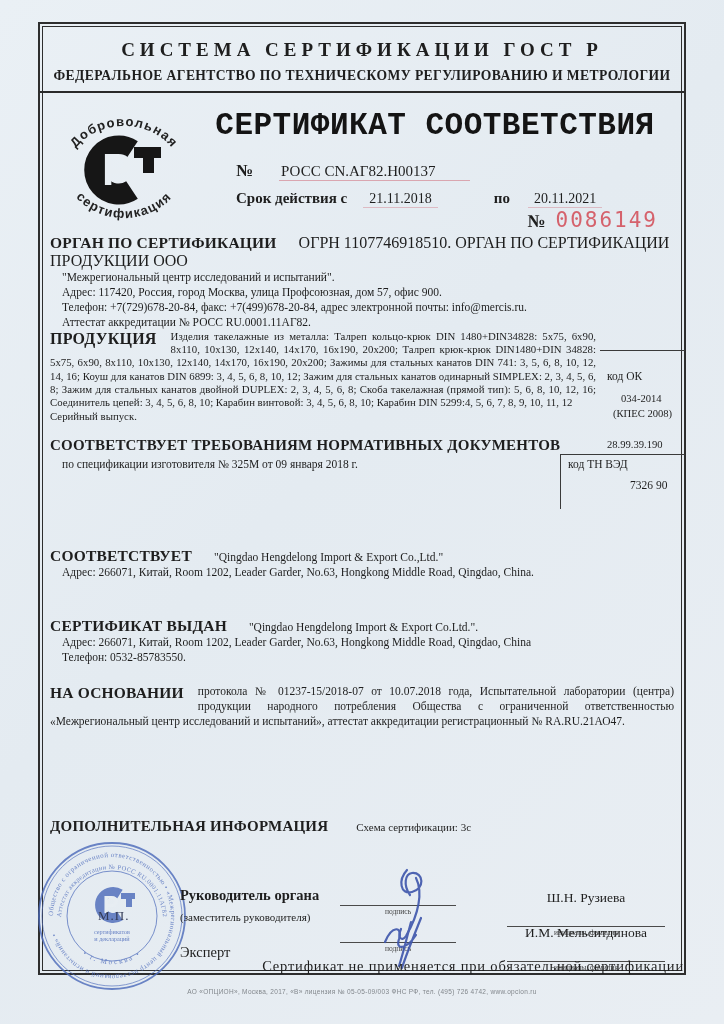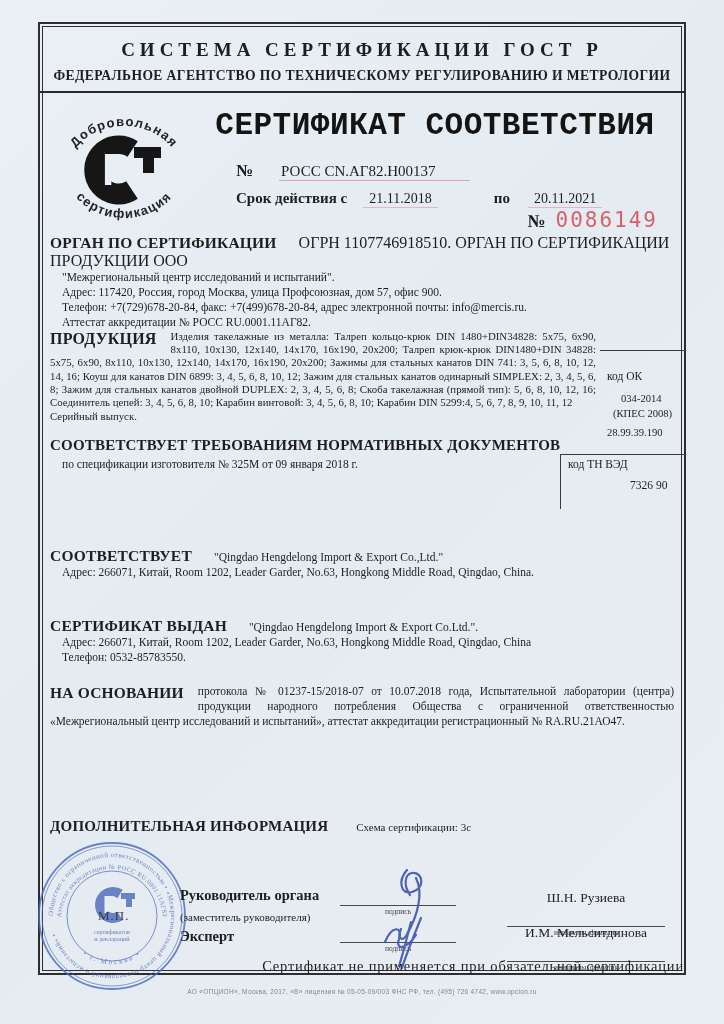--- a/index.html
+++ b/index.html
@@ -44,21 +44,21 @@
   .sec-product{top:306px;width:546px;right:auto}
   .sec-product .h1i{float:left;font-size:16px;margin-right:14px}
   .sec-product .desc{font-size:10.8px;line-height:13.2px;text-align:justify}
   .sec-product .serial{font-size:10.8px;line-height:13.2px;margin-top:1px}
   
   .okbox{position:absolute;left:560px;top:326px;width:85px;border-top:1px solid #3a3a3a;padding-top:19px}
   .okbox .lbl{font-size:11.5px;padding-left:7px}
   .okbox .v{font-size:10.6px}
   .okbox .v1{margin:11px 0 0 21px}
   .okbox .v2{margin:4px 0 0 13px}
-  .okbox .v3{margin:8px 0 0 7px}
+  .okbox .v3{margin:20px 0 0 7px}
   .tnbox{position:absolute;left:520px;top:430px;width:125px;height:55px;border-top:1px solid #3a3a3a;border-left:1px solid #3a3a3a;padding:3px 0 0 7px}
   .tnbox .lbl{font-size:11.5px}
   .tnbox .v{font-size:11.5px;margin:9px 0 0 62px}
   
   .sec-comply{top:413px;width:520px;right:auto}
   .sec-comply .h1i{font-size:15px}
   .sec-comply .spec{font-size:11.5px;margin:4px 0 0 12px}
   
   .sec-maker{top:523px}
   .sec-issued{top:593px}
@@ -70,21 +70,21 @@
   
   .sec-add{top:793px}
   .sec-add .h1i{font-size:15px}
   .sec-add .extra{font-size:11px;margin-left:24px}
   
   .stamp{position:absolute;left:-6px;top:814px;width:156px;height:156px;color:var(--stamp-blue);opacity:.82}
   .mp{position:absolute;left:58px;top:884px;font-size:13px;color:#333a56;letter-spacing:1px}
   .sig-titles{position:absolute;left:140px;top:863px;width:160px}
   .sig-t1{font-weight:bold;font-size:14.5px}
   .sig-t2{font-size:11px;margin-top:7px}
-  .sig-t3{font-weight:bold;font-size:14.5px;margin-top:5px}
+  .sig-t3{font-weight:normal;font-size:14.5px;margin-top:21px}
   .sigline{position:absolute;width:116px;text-align:center}
   .sigline .ln{border-bottom:1px solid #4a4a4a;height:14px}
   .cap{font-size:7.5px;color:#3c3c3c;margin-top:1px}
   .sigline1{left:300px;top:868px}
   .sigline2{left:300px;top:905px}
   .sig-name{position:absolute;left:467px;width:158px;text-align:center}
   .sig-name .nm{font-size:13.5px;border-bottom:1px solid #4a4a4a;padding-bottom:20px}
   .sig-name1{top:866px}
   .sig-name2{top:901px}
   .autograph{position:absolute;left:295px;top:838px;width:170px;height:112px;color:#3e56ac;opacity:.9}

